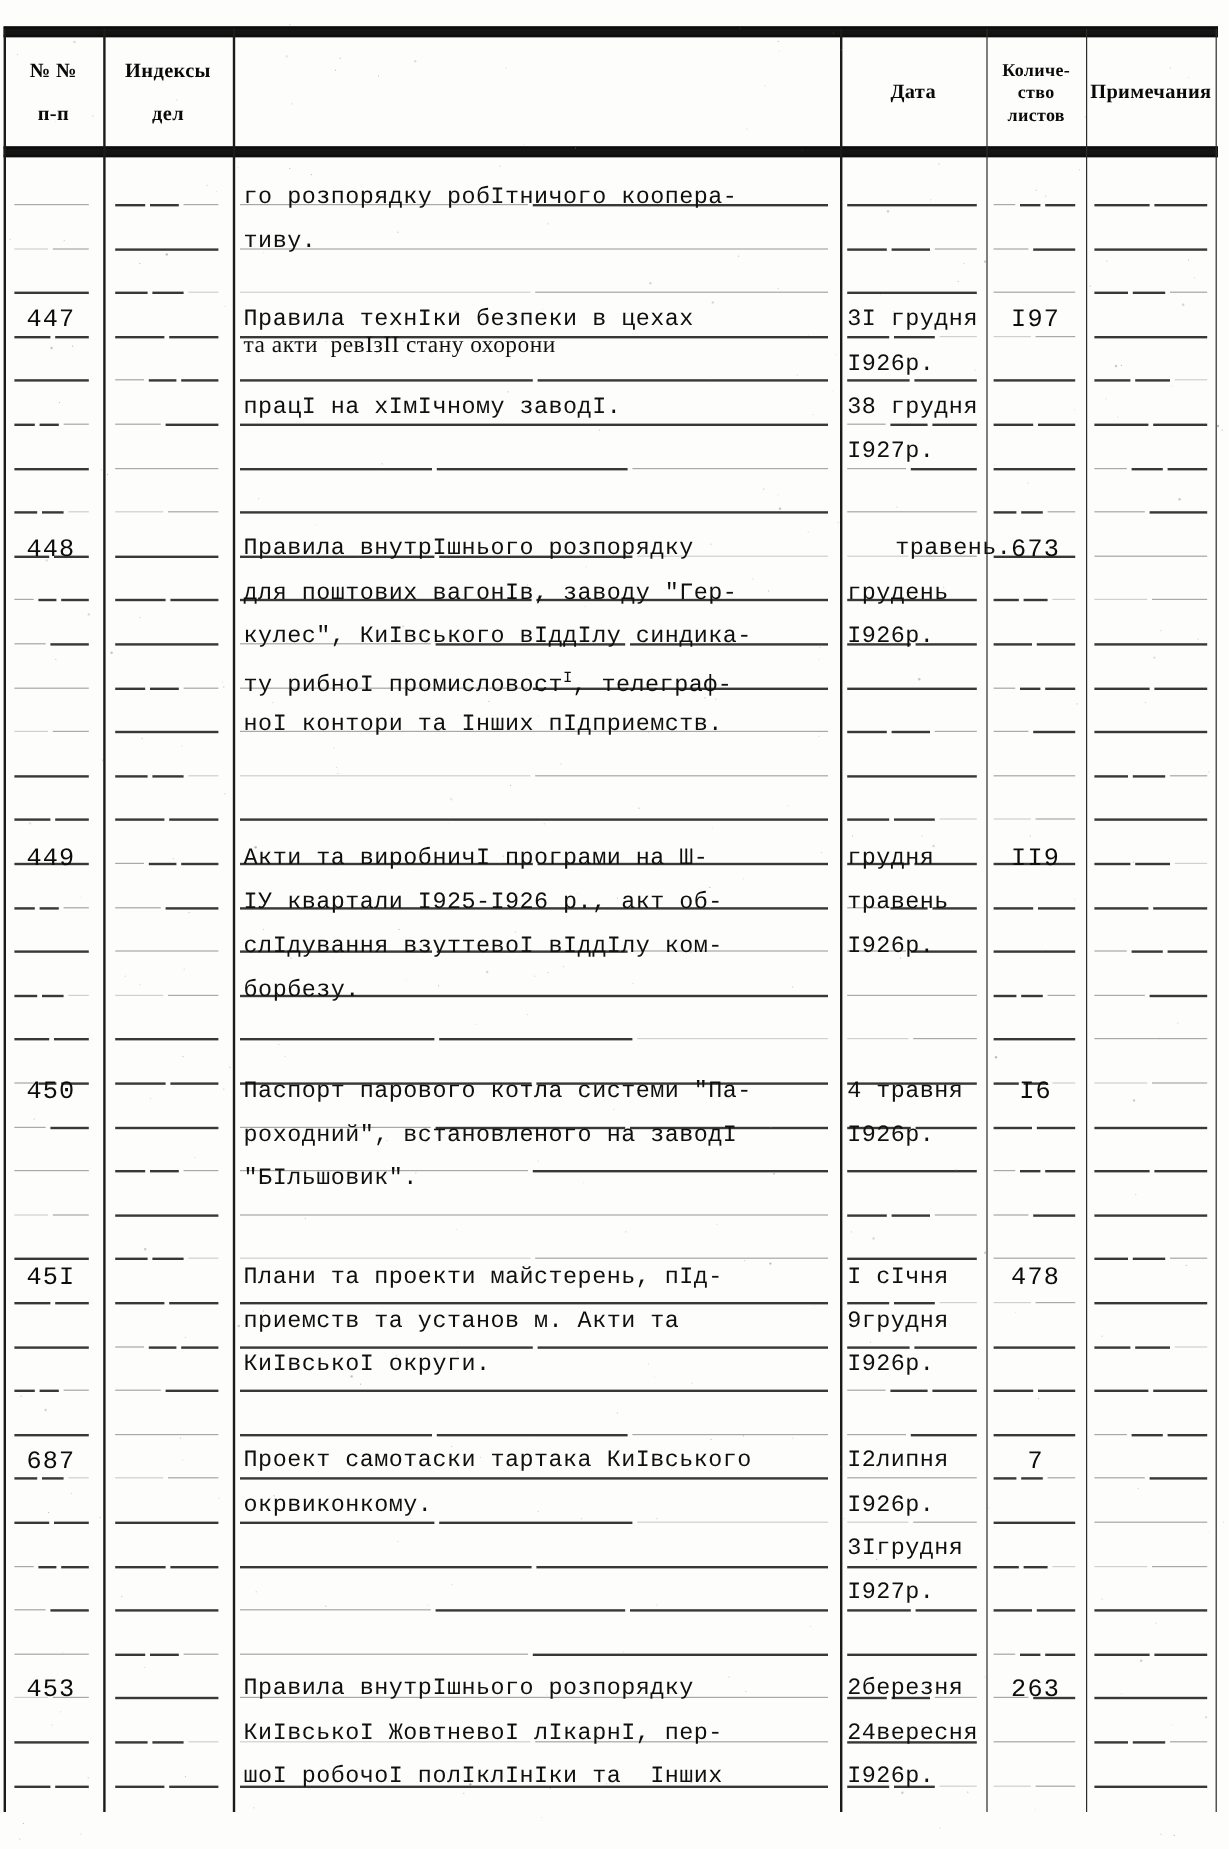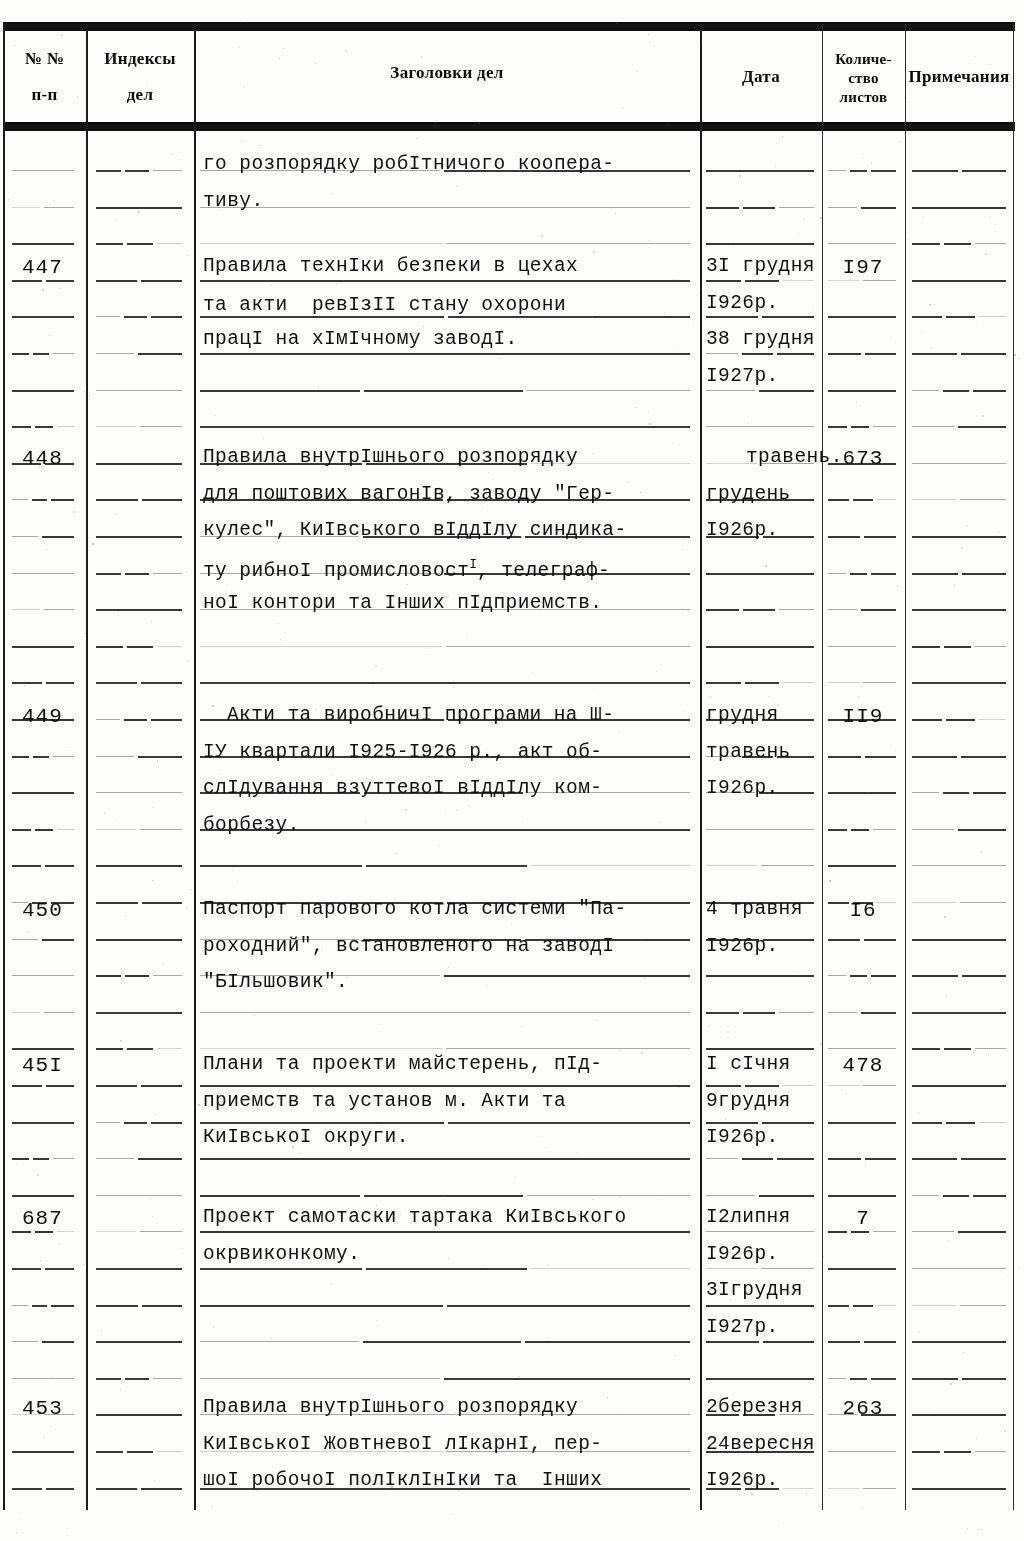--- a/index.html
+++ b/index.html
@@ -538,62 +538,59 @@
   <div class="hdr-cell sz-m" style="left:3px;  top:48px; width:83px">
     <span class="hdr-sub">№  №</span>
     <span class="hdr-sub" style="margin-top:14px">п-п</span>
   </div>
 
   <div class="hdr-cell sz-m" style="left:86px; top:48px; width:108px">
     <span class="hdr-sub">Индексы</span>
     <span class="hdr-sub" style="margin-top:14px">дел</span>
   </div>
 
-  <div class="hdr-cell sz-m" style="left:194px; top:62px; width:506px">
-    <span class="hdr-sub">Заголовки  дел</span>
-  </div>
 
   <div class="hdr-cell sz-m" style="left:700px; top:66px; width:122px">
     <span class="hdr-sub">Дата</span>
   </div>
 
   <div class="hdr-cell sz-s" style="left:822px; top:50px; width:83px">
     <span class="hdr-sub">Количе-</span>
     <span class="hdr-sub">ство</span>
     <span class="hdr-sub">листов</span>
   </div>
 
   <div class="hdr-cell sz-m" style="left:905px; top:66px; width:108px">
     <span class="hdr-sub">Примечания</span>
   </div>
 
   <div id="body-layer">
       <div class="cell-text" style="left: 203px; top: 155px;">го розпорядку робІтничого коопера-</div>
       <div class="cell-text" style="left: 203px; top: 191.6px;">тиву.</div>
       <div class="num" style="left: 22px; top: 257px;">447</div>
       <div class="cell-text" style="left: 203px; top: 257px;">Правила технІки безпеки в цехах</div>
-      <div class="cell-text" style="left: 203px; top: 296px;">та акти  ревІзІІ стану охорони</div>
+      <div class="cell-text" style="left: 203px; top: 278px; font-family: Liberation Serif, serif;">та акти  ревІзІІ стану охорони</div>
       <div class="cell-text" style="left: 203px; top: 330.2px;">працІ на хІмІчному заводІ.</div>
       <div class="cell-text" style="left: 706px; top: 257px;">3І грудня</div>
       <div class="cell-text" style="left: 706px; top: 293.6px;">І926р.</div>
       <div class="cell-text" style="left: 706px; top: 330.2px;">38 грудня</div>
       <div class="cell-text" style="left: 706px; top: 366.8px;">І927р.</div>
       <div class="num" style="top: 257px; left: 803px; width: 120px; text-align: center;">І97</div>
       <div class="num" style="left: 22px; top: 448px;">448</div>
       <div class="cell-text" style="left: 203px; top: 448px;">Правила внутрІшнього розпорядку</div>
       <div class="cell-text" style="left: 203px; top: 484.6px;">для поштових вагонІв, заводу "Гер-</div>
       <div class="cell-text" style="left: 203px; top: 521.2px;">кулес", КиІвського вІддІлу синдика-</div>
       <div class="cell-text" style="left: 203px; top: 557.8px;">ту рибноІ промисловост<span class="sup">І</span>, телеграф-</div>
       <div class="cell-text" style="left: 203px; top: 594.4px;">ноІ контори та Інших пІдприемств.</div>
       <div class="cell-text" style="left: 746px; top: 448px;">травень.</div>
       <div class="cell-text" style="left: 706px; top: 484.6px;">грудень</div>
       <div class="cell-text" style="left: 706px; top: 521.2px;">І926р.</div>
       <div class="num" style="top: 448px; left: 803px; width: 120px; text-align: center;">673</div>
       <div class="num" style="left: 22px; top: 706px;">449</div>
-      <div class="cell-text" style="left: 203px; top: 706px; margin-left: 24px;">Акти та виробничІ програми на Ш-</div>
+      <div class="cell-text" style="left: 203px; top: 706px;">Акти та виробничІ програми на Ш-</div>
       <div class="cell-text" style="left: 203px; top: 742.6px;">ІУ квартали І925-І926 р., акт об-</div>
       <div class="cell-text" style="left: 203px; top: 779.2px;">слІдування взуттевоІ вІддІлу ком-</div>
       <div class="cell-text" style="left: 203px; top: 815.8px;">борбезу.</div>
       <div class="cell-text" style="left: 706px; top: 706px;">грудня</div>
       <div class="cell-text" style="left: 706px; top: 742.6px;">травень</div>
       <div class="cell-text" style="left: 706px; top: 779.2px;">І926р.</div>
       <div class="num" style="top: 706px; left: 803px; width: 120px; text-align: center;">ІІ9</div>
       <div class="num" style="left: 22px; top: 900px;">450</div>
       <div class="cell-text" style="left: 203px; top: 900px;">Паспорт парового котла системи "Па-</div>
       <div class="cell-text" style="left: 203px; top: 936.6px;">роходний", встановленого на заводІ</div>

